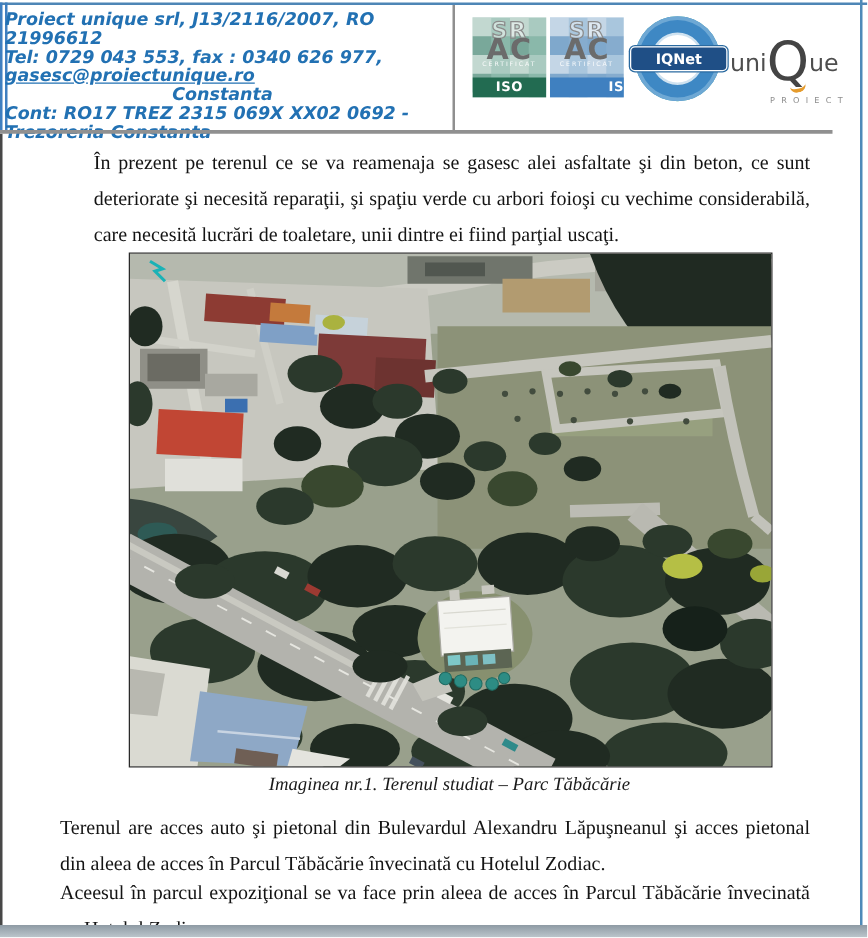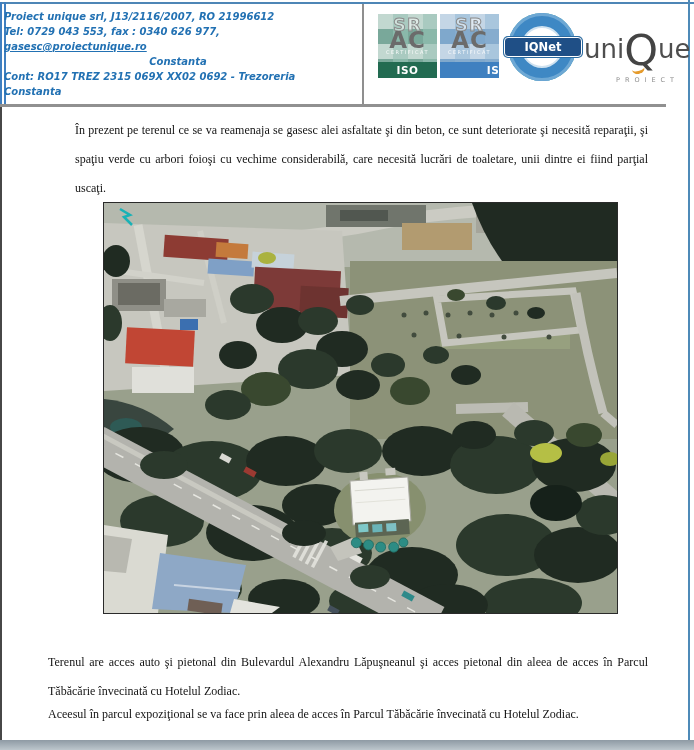--- a/index.html
+++ b/index.html
@@ -13,21 +13,21 @@
   .right-blue-line{position:absolute;top:0;left:688px;width:2px;height:740px;background:#4e8ab8;}
   .left-dark-line{position:absolute;top:107px;left:0;width:2px;height:633px;background:#474747;}
   .bottom-bar{position:absolute;left:0;bottom:0;width:694px;height:10px;
               background:linear-gradient(#8e9aa4,#bcc6cc);}
 
   
   .header-divider{position:absolute;top:4px;left:362px;width:2px;height:101px;background:#8f8f8f;}
   .header-rule{position:absolute;top:104px;left:0;width:666px;height:3px;background:#909090;}
   .header-text{position:absolute;top:9px;left:4px;width:348px;
                font-family:"DejaVu Sans",sans-serif;font-style:italic;font-weight:bold;
-               font-size:10px;line-height:15px;color:#2271b3;}
+               font-size:14px;line-height:15px;color:#2271b3;}
   .header-text .center{text-align:center;}
   .header-text a{color:#2271b3;text-decoration:underline;}
 
   
   .badge{position:absolute;top:14px;width:59px;height:64px;overflow:hidden;
          font-family:"DejaVu Sans",sans-serif;text-align:center;}
   .badge-green{left:378px;
     background:conic-gradient(#a9cac0 90deg,#8ab8aa 90deg 180deg,#79a89a 180deg 270deg,#c2d8d0 270deg);
     background-size:30px 30px;}
   .badge-blue{left:440px;
@@ -48,29 +48,29 @@
          background:#22c55e;box-shadow:inset 0 0 0 3px #6ea8d4, inset 0 0 0 13px #3e88c4,
          inset 0 0 0 15px #cfe2f0, inset 0 0 0 40px #fff;}
   .iqnet-pill{position:absolute;top:24px;left:-4px;width:76px;height:18px;background:#1f4f86;
          border:1.5px solid #fff;border-radius:4px;box-shadow:0 0 0 1px #2a6aa0;
          font-family:"DejaVu Sans",sans-serif;font-weight:bold;font-size:11.5px;color:#fff;
          text-align:center;line-height:18px;}
 
   .unique{position:absolute;top:18px;left:584px;width:104px;height:62px;
           font-family:"DejaVu Sans",sans-serif;color:#4e4e4e;}
   .unique .word{white-space:nowrap;}
-  .unique .u-uni,.unique .u-ue{font-size:26px;font-weight:400;}
+  .unique .u-uni,.unique .u-ue{font-size:19px;font-weight:400;}
   .unique .u-q{font-size:43px;font-weight:400;position:relative;top:7px;color:#444;}
   .unique .orange-mark{position:absolute;top:48px;left:48px;width:13px;height:5px;
           border-bottom:3px solid #e59b2c;transform:rotate(-14deg);border-radius:0 0 6px 6px;}
   .unique .subtitle{margin-top:8px;padding-left:32px;font-size:6.5px;letter-spacing:5px;
           color:#8e8e8e;white-space:nowrap;}
 
   
-  .para{position:absolute;text-align:justify;font-size:12px;line-height:29px;margin:0;}
+  .para{position:absolute;text-align:justify;font-size:16px;line-height:29px;margin:0;}
   .p1{top:116px;left:75px;width:573px;}
   .p2{top:648px;left:48px;width:600px;}
   .p3{top:700px;left:48px;width:600px;}
   .caption{position:absolute;top:620px;left:103px;width:513px;text-align:center;
            font-style:italic;font-size:15px;color:#1a1a1a;}
   .photo{position:absolute;top:202px;left:103px;width:513px;height:410px;
          border:1px solid #2a2a2a;box-sizing:content-box;}
   .photo svg{display:block;}
 
   
@@ -268,18 +268,19 @@
       <polygon points="0,332 28,336 22,370 0,368" fill="#b8b8b0"></polygon>
       <polygon points="56,350 142,362 130,410 48,406" fill="#8ea8c6"></polygon>
       <line x1="70" y1="382" x2="136" y2="388" stroke="#c8d4e2" stroke-width="2"></line>
       <rect x="84" y="398" width="34" height="12" fill="#6f5f55" transform="rotate(8 101 404)"></rect>
       <polygon points="130,396 176,404 168,410 126,410" fill="#e4e4de"></polygon>
 
       <path d="M16,6 l10,6 l-6,2 l8,8" stroke="#19b2b6" stroke-width="2.5" fill="none"></path>
     </svg>
   </div>
 
+  <div class="caption">Imaginea nr.1. Terenul studiat – Parc Tăbăcărie</div>
 
   <p class="para p2">Terenul are acces auto şi pietonal din Bulevardul Alexandru Lăpuşneanul şi acces pietonal din aleea de acces în Parcul Tăbăcărie învecinată cu Hotelul Zodiac.</p>
   <p class="para p3">Aceesul în parcul expoziţional se va face prin aleea de acces în Parcul Tăbăcărie învecinată cu Hotelul Zodiac.</p>
 
   <div class="bottom-bar"></div>
 </div>
 
 </body></html>

